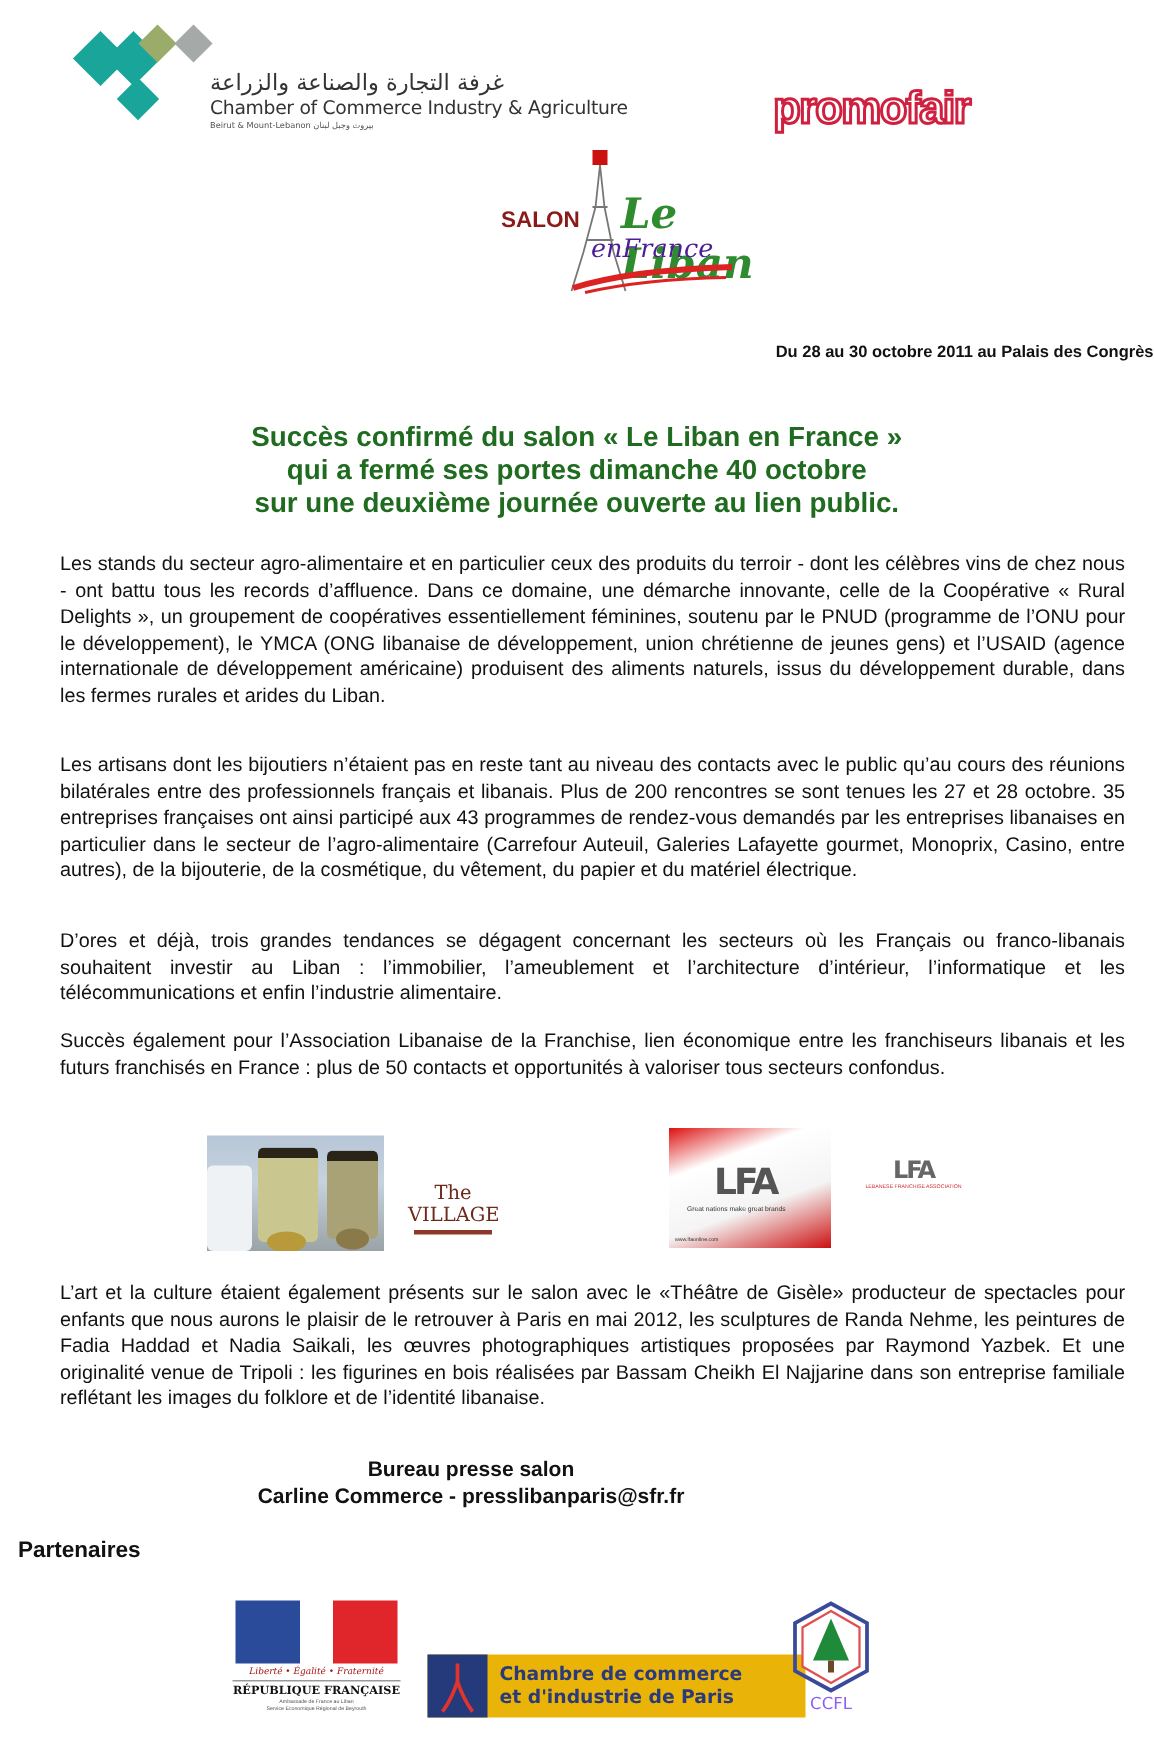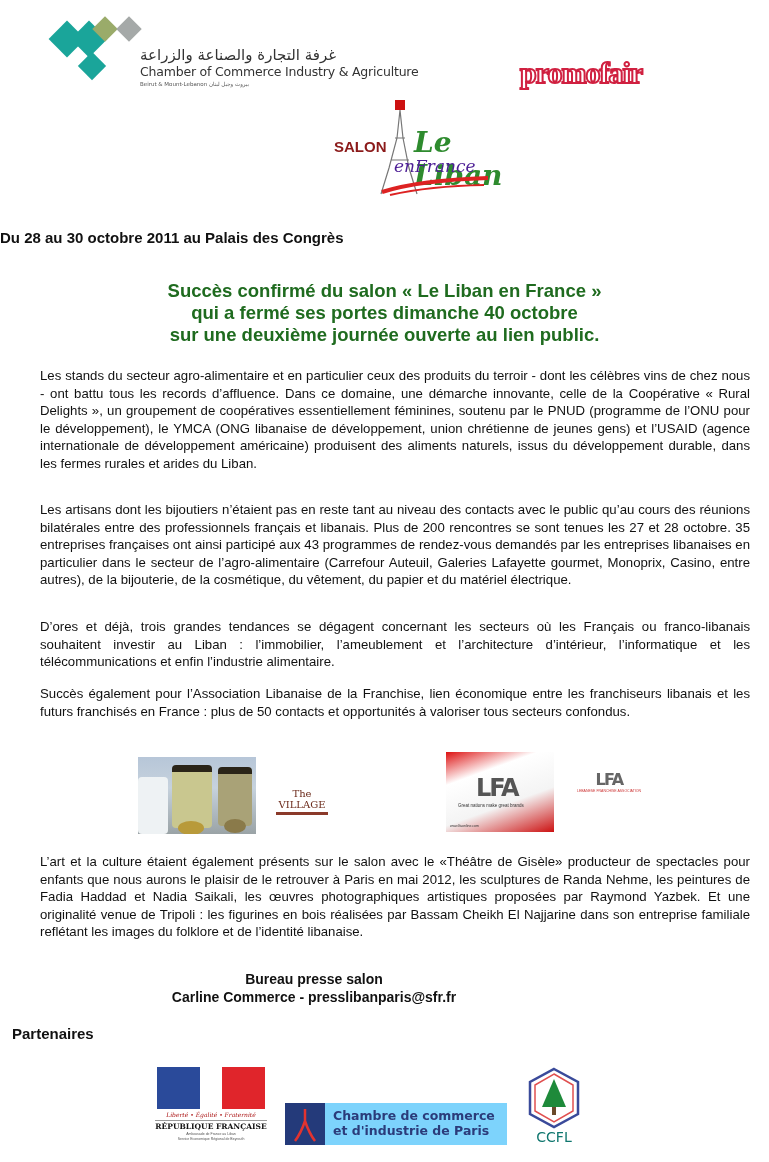--- a/index.html
+++ b/index.html
@@ -7,47 +7,47 @@
   .abs { position:absolute; }
 
   
   #cci-logo { left:40px; top:12px; width:340px; height:75px; }
   .diamond { position:absolute; width:22px; height:22px; transform:rotate(45deg); }
   .cci-ar { position:absolute; left:100px; top:34px; font-family:"DejaVu Sans", sans-serif; font-size:15px; color:#333; direction:rtl; white-space:nowrap; }
   .cci-en { position:absolute; left:100px; top:52px; font-family:"DejaVu Sans", sans-serif; font-size:12.5px; color:#333; white-space:nowrap; letter-spacing:-0.2px; }
   .cci-sub { position:absolute; left:100px; top:69px; font-family:"DejaVu Sans", sans-serif; font-size:5.5px; color:#555; white-space:nowrap; }
 
   #promofair-logo { left:489px; top:52px; width:184px; height:42px; display:flex; align-items:center; justify-content:center; }
-  .promofair-text { font-family:Liberation Serif, serif; font-weight:bold; font-size:30px; color:#fff; letter-spacing:-1px;
+  .promofair-text { font-family:Liberation Sans, sans-serif; font-weight:bold; font-size:30px; color:#fff; letter-spacing:-1px;
     -webkit-text-stroke:2px #d02040; text-shadow:0 0 1px #d02040; }
 
   
   #salon-logo { left:330px; top:98px; width:160px; height:100px; }
   .salon-word { position:absolute; left:4px; top:40px; font-weight:bold; font-size:15px; color:#8b1a1a; }
   .eiffel { position:absolute; left:47px; top:0; }
   .liban-word { position:absolute; left:70px; top:28px; font-family:"DejaVu Serif", serif; font-style:italic; font-size:28px; color:#2e8b2e; font-weight:bold;margin-left:14px; }
   .enfrance-word { position:absolute; left:64px; top:58px; font-family:"DejaVu Serif", serif; font-style:italic; font-size:17px; color:#4c1d95; }
 
   
-  #dates { left:0; width:769px; top:229px; text-align:left; font-weight:bold; font-size:15px; color:#111; }
+  #dates { left:0; width:769px; top:229px; text-align:right; font-weight:bold; font-size:11px; color:#111; }
   #headline { left:0; width:769px; top:280px; text-align:center; font-weight:bold; font-size:18.5px; color:#1f6b1f; line-height:22px; }
 
   
   .para { position:absolute; left:40px; width:710px; font-size:13.2px; line-height:17.5px; text-align:justify; color:#111; font-family:"Liberation Sans", sans-serif; transform-origin:left top; }
   #p1 { top:367px; }
   #p2 { top:501px; }
   #p3 { top:618px; }
   #p4 { top:685px; }
   #p5 { top:853px; }
 
   
   #photo-jars { left:138px; top:757px; width:118px; height:77px; background:linear-gradient(180deg,#b7c6d8 0%,#c6d2dd 40%,#9aa3a6 100%); overflow:hidden; }
   .jar { position:absolute; border-radius:4px; }
   #village-logo { left:272px; top:778px; width:60px; height:40px; text-align:center; }
-  .village-text { font-family:"DejaVu Serif", serif; font-size:10px; color:#6b2a1a; margin-top:10px; }
+  .village-text { font-family:"DejaVu Serif", serif; font-size:13px; color:#6b2a1a; margin-top:10px; }
   .village-bar { width:52px; height:3px; background:#8b3a2a; margin:2px auto 0; }
 
   #lfa-flag { left:446px; top:752px; width:108px; height:80px; background:linear-gradient(160deg,#d11 0%,#fff 28%,#f4f4f4 62%,#c11 100%); overflow:hidden; }
   .lfa-big { position:absolute; left:30px; top:22px; font-family:"DejaVu Sans", sans-serif; font-weight:bold; font-size:24px; color:#555; letter-spacing:-2px; }
   .lfa-tag { position:absolute; left:12px; top:51px; font-size:4.5px; color:#333; white-space:nowrap; }
   .lfa-url { position:absolute; left:4px; top:72px; font-size:3.5px; color:#333; }
   #lfa-logo { left:575px; top:770px; width:68px; height:45px; text-align:center; }
   .lfa-small { font-family:"DejaVu Sans", sans-serif; font-weight:bold; font-size:16px; color:#666; letter-spacing:-1.5px; }
   .lfa-small-sub { font-size:3.5px; color:#c33; white-space:nowrap; }
 
@@ -55,26 +55,26 @@
   #press { left:0; width:628px; top:970px; text-align:center; font-weight:bold; font-size:14px; line-height:18px; color:#111; }
   #partners-title { left:12px; top:1025px; font-weight:bold; font-size:15px; color:#111; }
 
   
   #rf-logo { left:155px; top:1067px; width:112px; height:78px; }
   .rf-flag { position:absolute; left:2px; top:0; width:108px; height:42px; background:linear-gradient(90deg,#2a4a9a 0%,#2a4a9a 40%,#fff 40%,#fff 60%,#e0252b 60%); }
   .rf-motto { position:absolute; left:0; top:44px; width:112px; text-align:center; font-family:"DejaVu Serif", serif; font-style:italic; font-size:6px; color:#a11; white-space:nowrap; }
   .rf-name { position:absolute; left:0; top:53px; width:112px; text-align:center; font-family:"DejaVu Serif", serif; font-weight:bold; font-size:7.5px; color:#111; white-space:nowrap; border-top:1px solid #999; padding-top:1px; }
   .rf-sub { position:absolute; left:0; top:65px; width:112px; text-align:center; font-size:3.5px; color:#555; line-height:4.5px; }
 
-  #ccip-logo { left:285px; top:1103px; width:222px; height:42px; background:#7dd3fc; }
+  #ccip-logo { left:285px; top:1103px; width:252px; height:42px; background:#eab308; }
   .ccip-box { position:absolute; left:0; top:0; width:40px; height:42px; background:#243a7a; }
   .ccip-text { position:absolute; left:48px; top:5px; font-family:"DejaVu Sans", sans-serif; font-weight:bold; font-size:12.5px; line-height:15px; color:#2b3b7a; white-space:nowrap; }
 
   #ccfl-logo { left:526px; top:1067px; width:56px; height:82px; }
-  .ccfl-text { position:absolute; left:0; top:62px; width:56px; text-align:center; font-family:"DejaVu Sans", sans-serif; font-size:14px; color:#0f766e; }
+  .ccfl-text { position:absolute; left:0; top:62px; width:56px; text-align:center; font-family:"DejaVu Sans", sans-serif; font-size:11px; color:#8b5cf6; }
 </style>
 </head>
 <body>
 
 <div id="cci-logo" class="abs">
   <div class="diamond" style="left:14px;top:14px;width:26px;height:26px;background:#1aa59a;"></div>
   <div class="diamond" style="left:36px;top:14px;width:26px;height:26px;background:#1aa59a;"></div>
   <div class="diamond" style="left:56px;top:8px;width:18px;height:18px;background:#9aab6a;"></div>
   <div class="diamond" style="left:80px;top:8px;width:18px;height:18px;background:#a5a9a8;"></div>
   <div class="diamond" style="left:42px;top:44px;width:20px;height:20px;background:#1aa59a;"></div>

